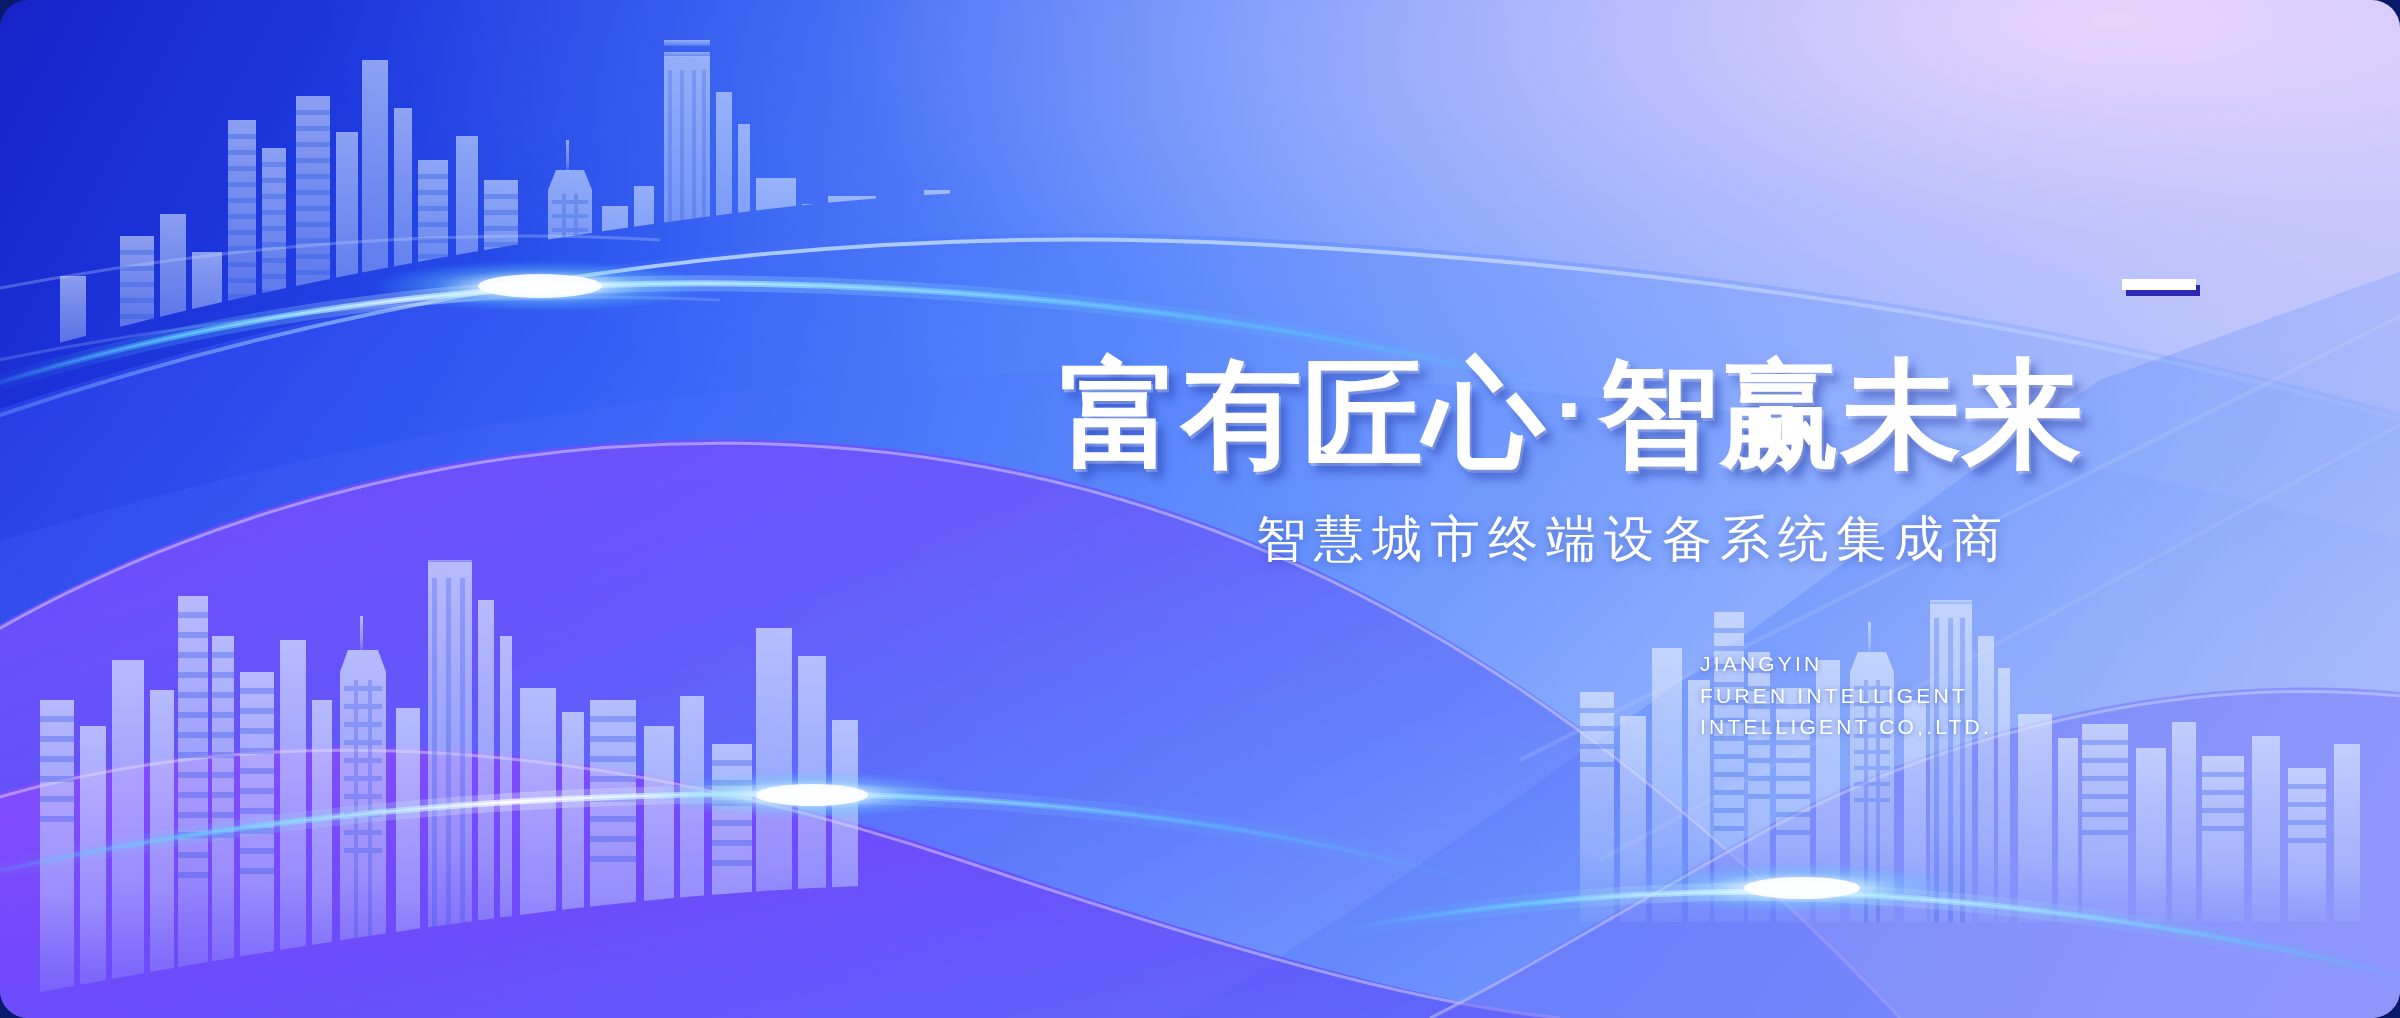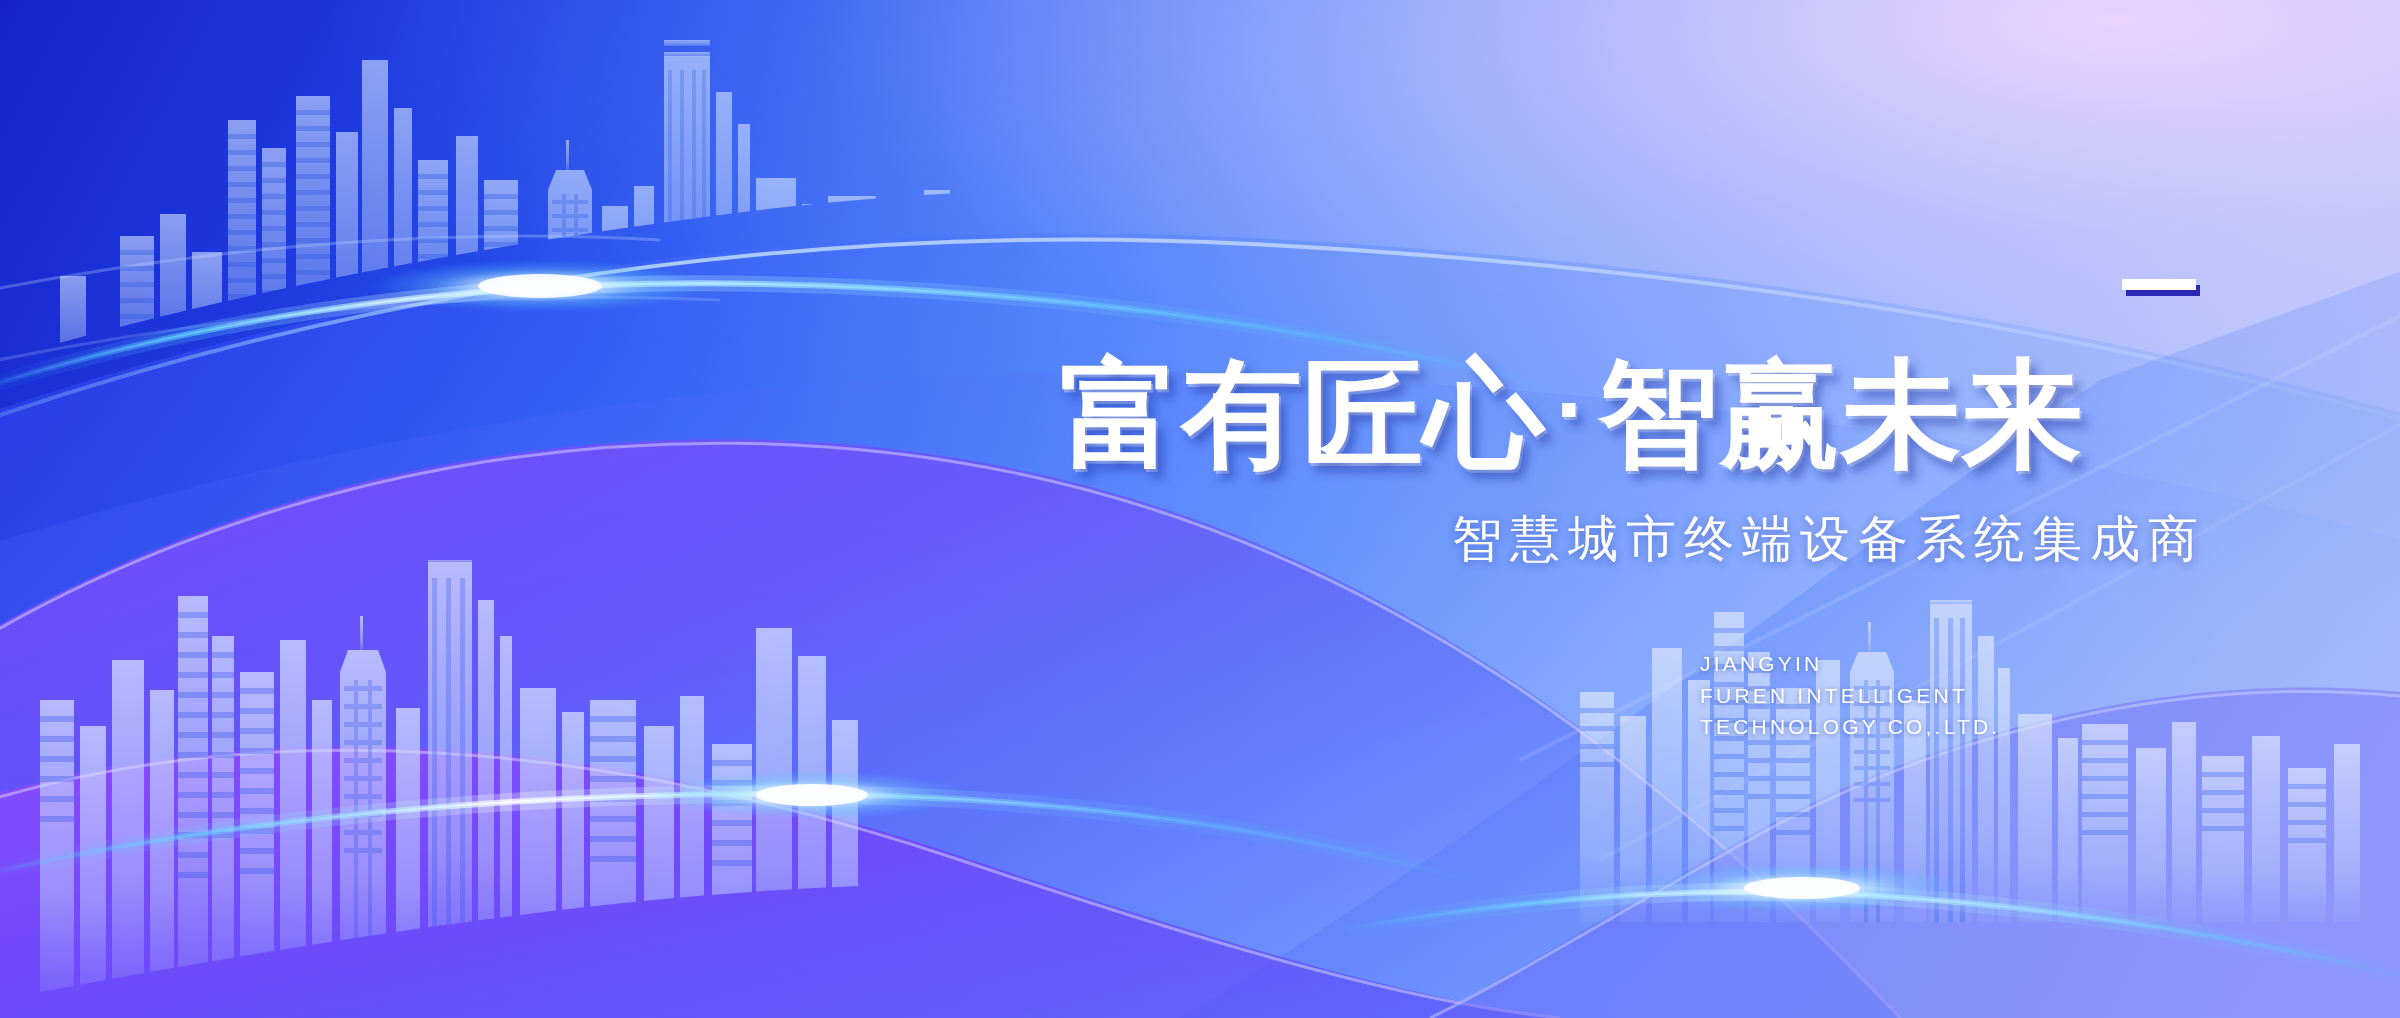--- a/index.html
+++ b/index.html
@@ -16,20 +16,21 @@
       radial-gradient(120% 95% at 88% 2%, rgba(238,214,252,0.92) 0%, rgba(205,198,252,0.62) 22%, rgba(150,180,255,0.20) 45%, rgba(0,0,0,0) 62%),
       linear-gradient(118deg,
         #1723c9 0%,
         #1d38de 13%,
         #2a56f0 27%,
         #4a7dfa 42%,
         #6e9bfd 55%,
         #93b3fe 68%,
         #b9c6fb 82%,
         #d8cdf7 100%);
+    border-radius: 28px;
   }
 
   .layer{position:absolute;inset:0;}
   svg.layer{display:block;}
 
   
   #content{
     position:absolute; left:0; top:0; width:2400px; height:1018px;
     pointer-events:none;
   }
@@ -53,21 +54,21 @@
     text-shadow:
       7px 9px 10px rgba(25,40,150,0.42),
       2px 3px 0 rgba(210,225,255,0.55);
     transform:scaleX(1.02);
     transform-origin:left center;
   }
   #title .dot{ font-size:92px; padding:0 10px; vertical-align:14px; }
 
   #subtitle{
     position:absolute; left:1060px; top:510px; width:1150px;
-    text-align:right;
+    text-align:center;
     font-size:50px; line-height:1.18;
     font-weight:400;
     color:#ffffff;
     letter-spacing:8px;
     white-space:nowrap;
     text-shadow:0 2px 9px rgba(20,40,140,0.40);
     padding-right:4px;
   }
 
   #company{
@@ -603,17 +604,17 @@
 
     <div id="title">
       <span>富有匠心</span><span class="dot">·</span><span>智赢未来</span>
     </div>
 
     <div id="subtitle">智慧城市终端设备系统集成商</div>
 
     <div id="company">
       <div>JIANGYIN</div>
       <div>FUREN INTELLIGENT</div>
-      <div>TECHNOLOGY CO,.LTD.</div>
+      <div>INTELLIGENT CO,.LTD.</div>
     </div>
 
   </div>
 </div>
 
 </body></html>

